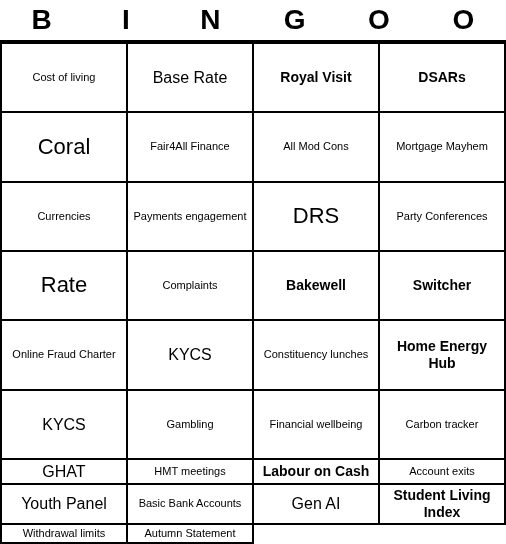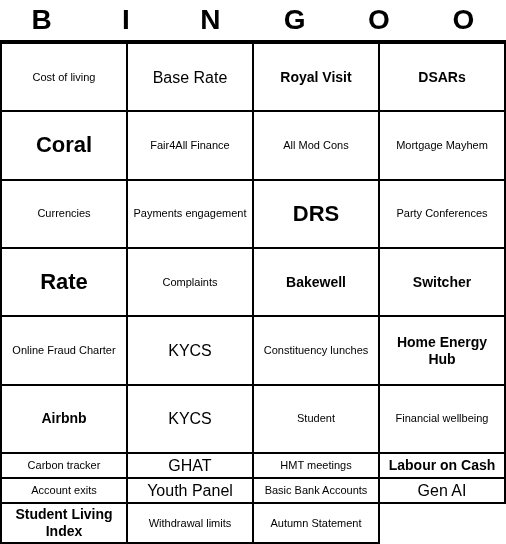--- a/index.html
+++ b/index.html
@@ -57,21 +57,21 @@
     .cell-text.large {
       font-size: 16px;
       font-weight: normal;
     }
     .cell-text.medium {
       font-size: 14px;
       font-weight: bold;
     }
     .cell-text.xlarge {
       font-size: 22px;
-      font-weight: bold;
+      font-weight: normal;
     }
   </style>
 </head>
 <body>
 
 <div class="bingo-container">
   <div class="bingo-header">
   <div class="header-cell">B</div>
       <div class="header-cell">I</div>
       <div class="header-cell">N</div>
@@ -134,27 +134,24 @@
       <div class="cell">
         <span class="cell-text large">KYCS</span>
       </div>
       <div class="cell">
         <span class="cell-text">Constituency lunches</span>
       </div>
       <div class="cell">
         <span class="cell-text medium">Home Energy Hub</span>
       </div>
       <div class="cell">
-        <span class="cell-text medium">Airbnb</span>
-      </div>
-      <div class="cell">
         <span class="cell-text large">KYCS</span>
       </div>
       <div class="cell">
-        <span class="cell-text">Student</span>
+        <span class="cell-text">Gambling</span>
       </div>
       <div class="cell">
         <span class="cell-text">Financial wellbeing</span>
       </div>
       <div class="cell">
         <span class="cell-text">Carbon tracker</span>
       </div>
       <div class="cell">
         <span class="cell-text large">GHAT</span>
       </div>

